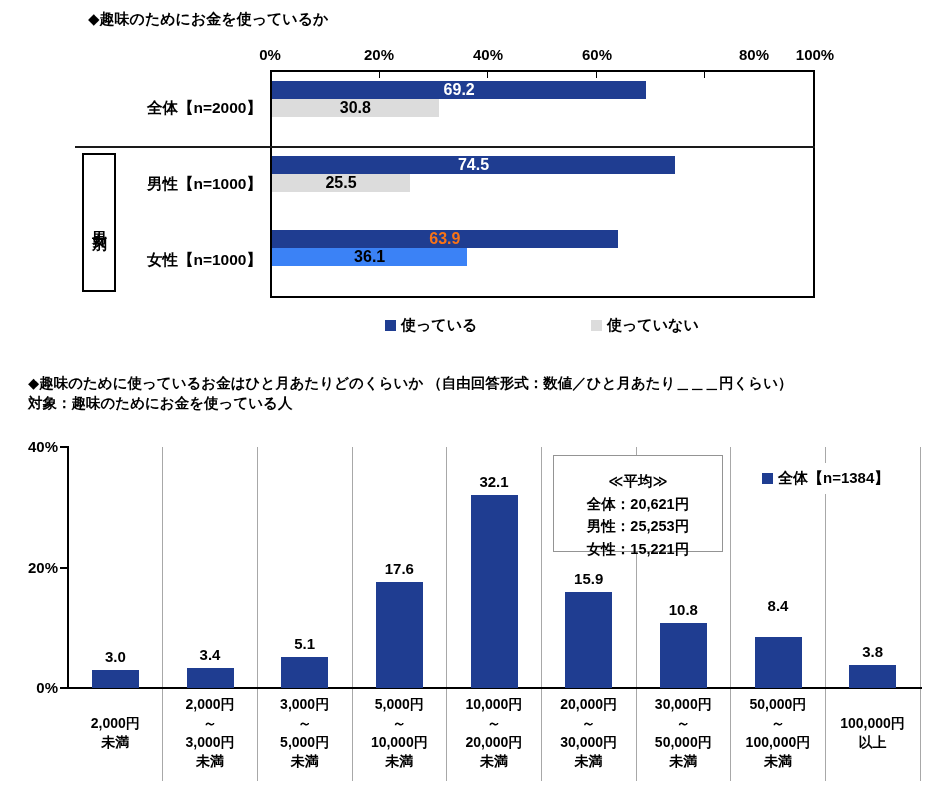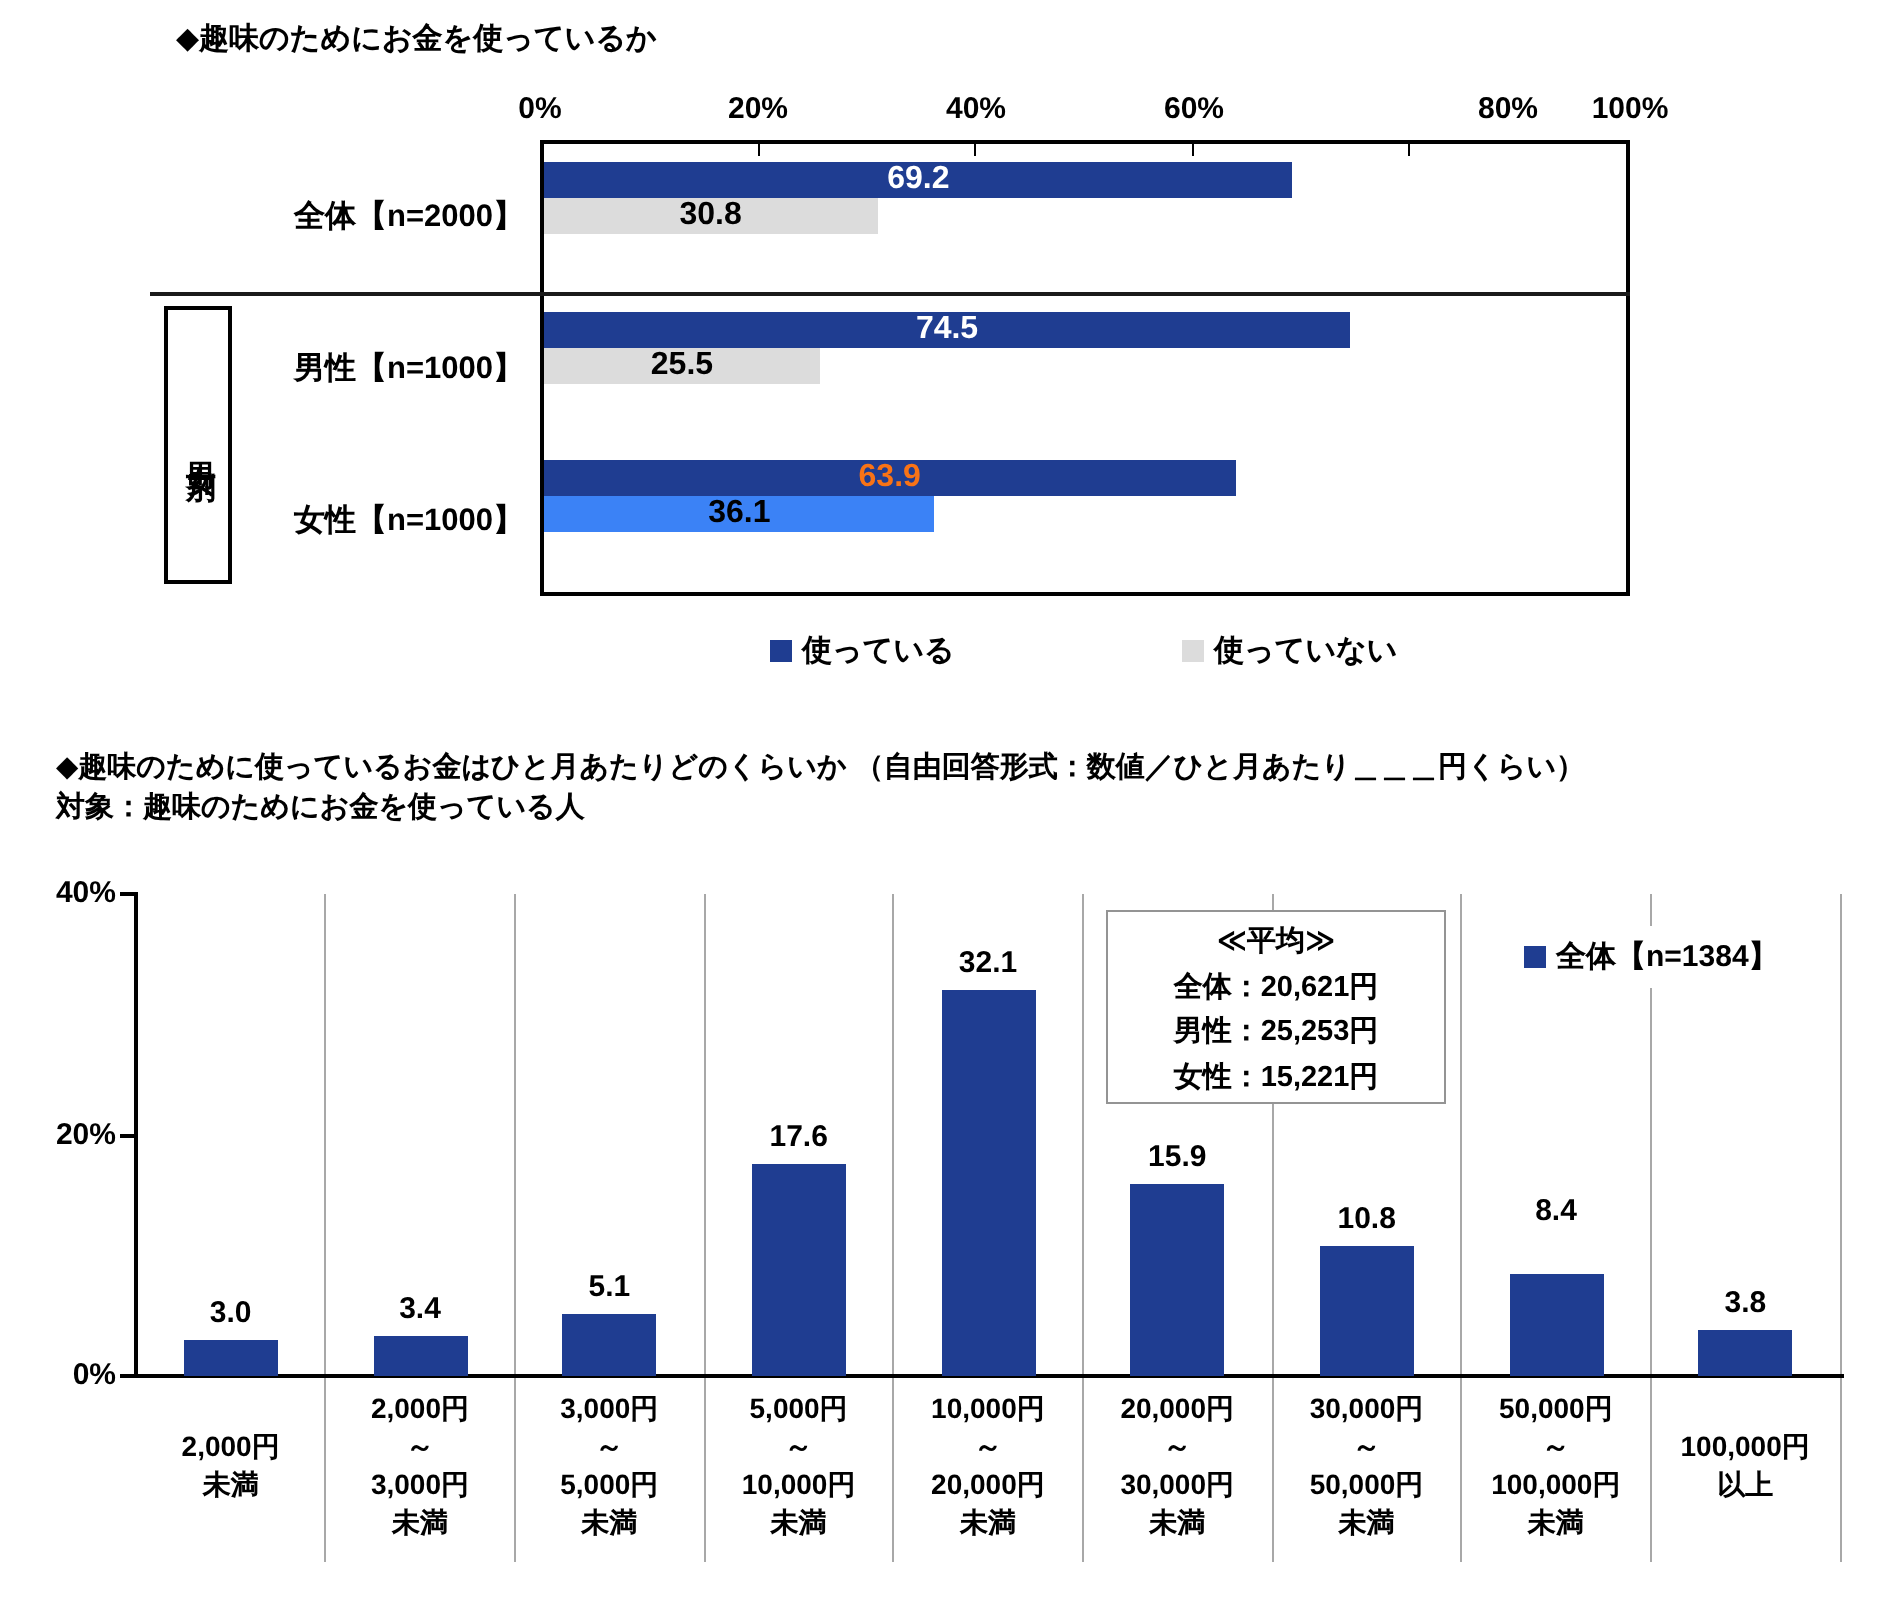--- a/index.html
+++ b/index.html
@@ -37,21 +37,21 @@
   .c2-xaxis  { position:absolute; left:67px; top:687px; width:855px; height:2px; background:#000; }
   .c2-ytick  { position:absolute; left:60px; width:7px; height:2px; background:#000; }
   .c2-ylabel { position:absolute; left:0; width:58px; text-align:right; font-size:15px; }
   .c2-sep    { position:absolute; width:1px; background:#a8a8a8; }
   .c2-bar    { position:absolute; }
   .c2-val    { position:absolute; transform:translateX(-50%); font-size:15px; white-space:nowrap; }
   .c2-cats   { position:absolute; left:68px; top:695px; width:852px; display:flex;align-items:center; }
   .c2-cat    { text-align:center; font-size:14px; line-height:19px; }
   .avg-box   { position:absolute; left:553px; top:455px; width:170px; height:97px;
                background:#fff; border:1px solid #949494; box-sizing:border-box;
-               text-align:center; font-size:14.5px; line-height:22.5px; padding-top:4px; z-index:5; }
+               text-align:center; font-size:14.5px; line-height:22.5px; padding-top:14px; z-index:5; }
   .c2-legend { position:absolute; left:752px; top:463px; background:#fff; padding:6px 12px 6px 10px;
                display:flex; align-items:center; gap:5px; font-size:15px; z-index:5; }
 </style>
 </head>
 <body>
 
 <div class="page">
 
   <div class="c1-title">◆趣味のためにお金を使っているか</div>
   <div class="c1-axis">

